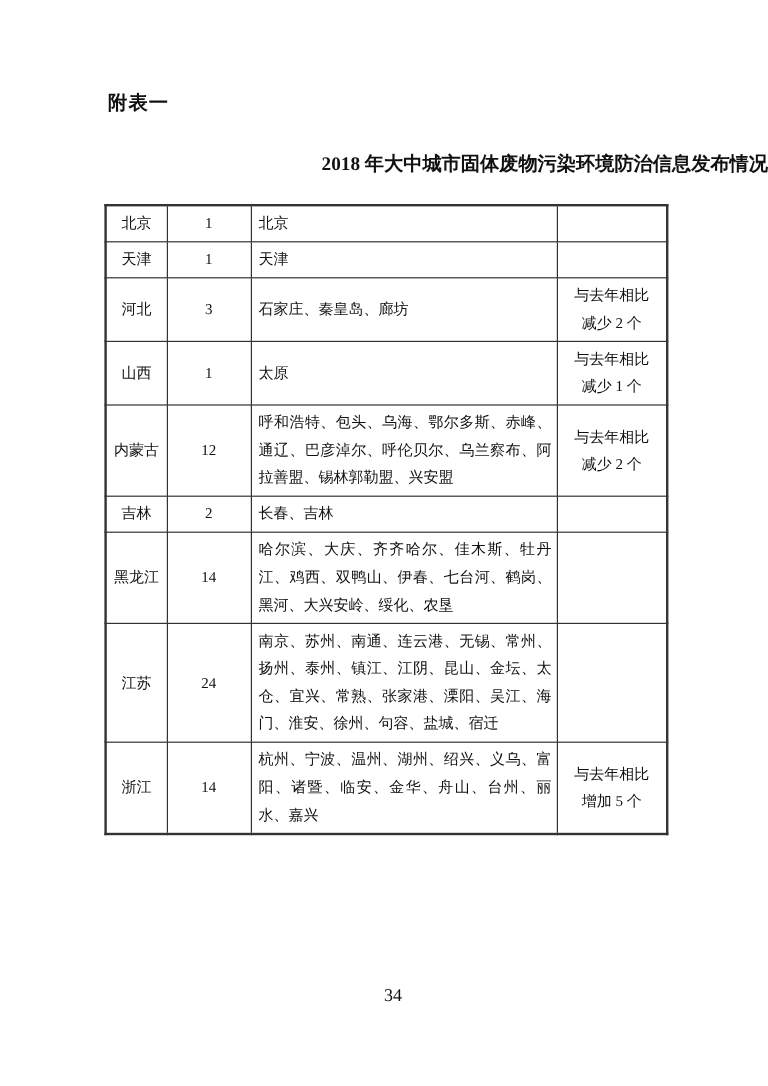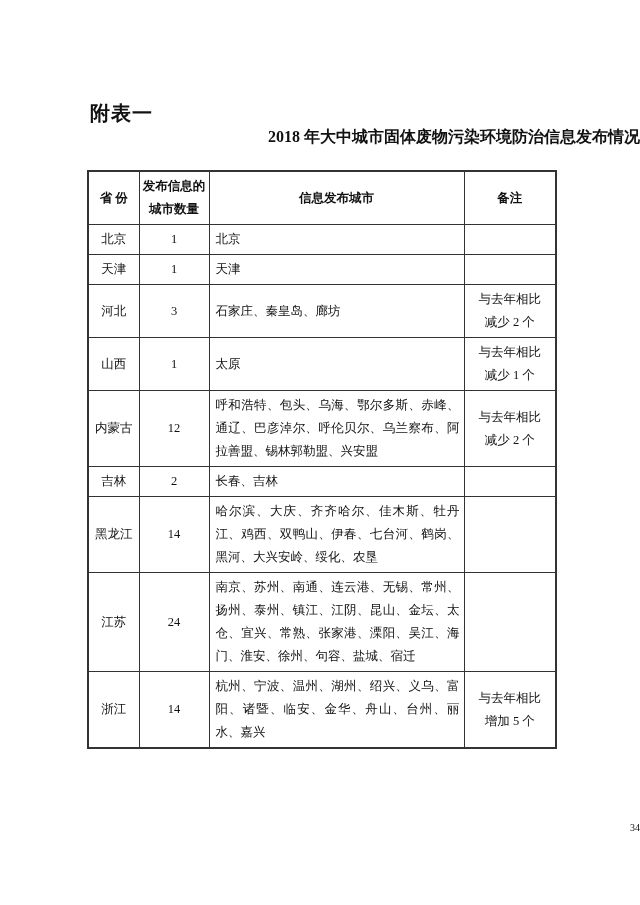--- a/index.html
+++ b/index.html
@@ -8,22 +8,22 @@
     width: 640px;
     height: 905px;
     position: relative;
     font-family: "Liberation Serif", "DejaVu Serif", serif;
     color: #111111;
     overflow: hidden;
   }
   .appendix-label {
     position: absolute;
     left: 90px;
-    top: 100px;
-    font-size: 20px;
+    top: 76px;
+    font-size: 16px;
     font-weight: bold;
     letter-spacing: 1px;
   }
   .doc-title {
     position: absolute;
     left: 0;
     right: 0;
     top: 127px;
     text-align: right;
     font-size: 16px;
@@ -63,48 +63,39 @@
     text-align: justify;
     padding: 3px 4px 3px 6px;
   }
   .remark-line { display: block; }
   .header-line { display: block; text-align: center; }
   .page-number {
     position: absolute;
     left: 15px;
     right: 0;
     top: 822px;
-    text-align: right;
-    font-size: 10px;
+    text-align: center;
+    font-size: 15px;
   }
 </style>
 </head>
 <body>
 
 <div class="appendix-label">附表一</div>
 
 <div class="doc-title">2018 年大中城市固体废物污染环境防治信息发布情况</div>
 
 <table class="report-table">
   <colgroup>
     <col class="col-province">
     <col class="col-count">
     <col class="col-cities">
     <col class="col-remark">
   </colgroup>
   <tbody>
-    <tr>
-      <th>省  份</th>
-      <th>
-        <span class="header-line">发布信息的</span>
-        <span class="header-line">城市数量</span>
-      </th>
-      <th>信息发布城市</th>
-      <th>备注</th>
-    </tr>
     <tr>
       <td class="cell-province">北京</td>
       <td class="cell-count">1</td>
       <td class="cell-cities">北京</td>
       <td class="cell-remark">
         <span class="remark-line"></span>
         <span class="remark-line"></span>
       </td>
     </tr>
     <tr>

